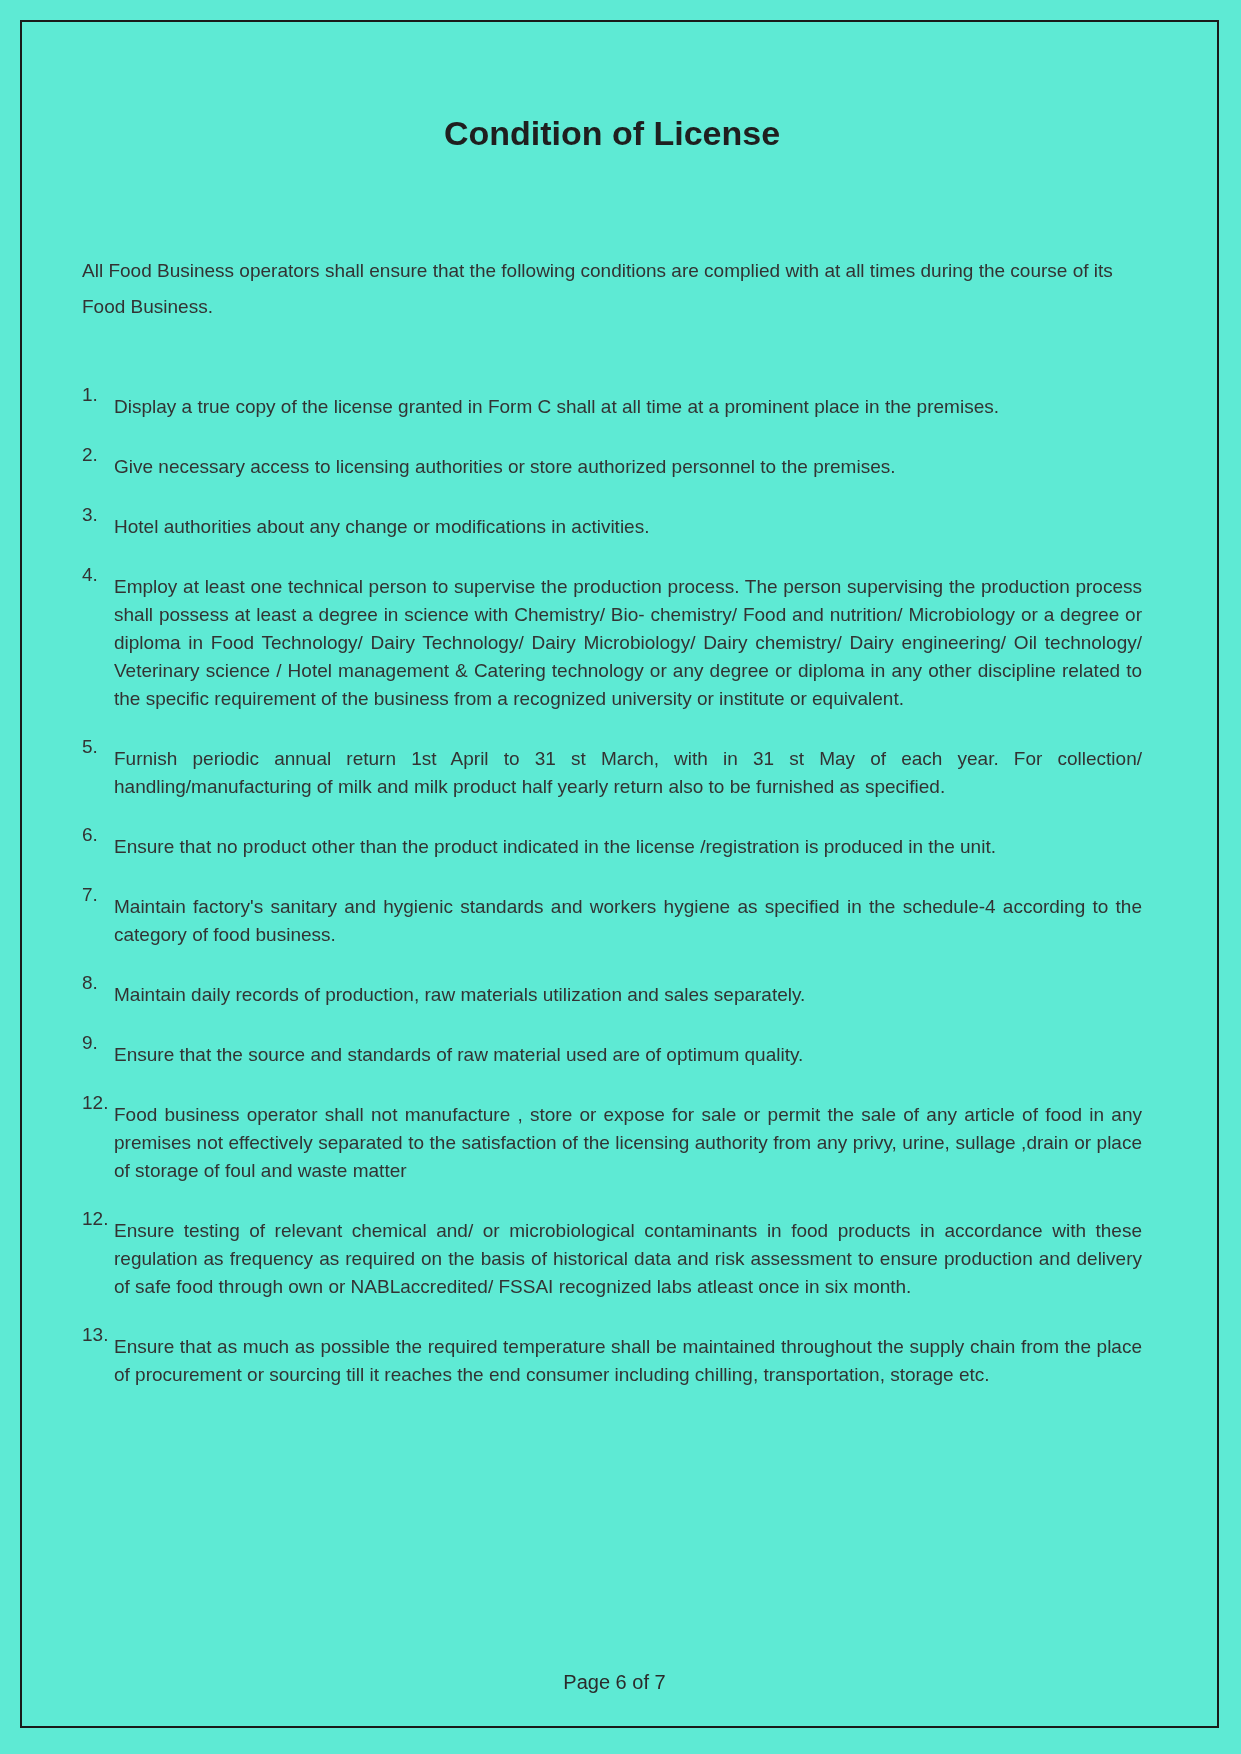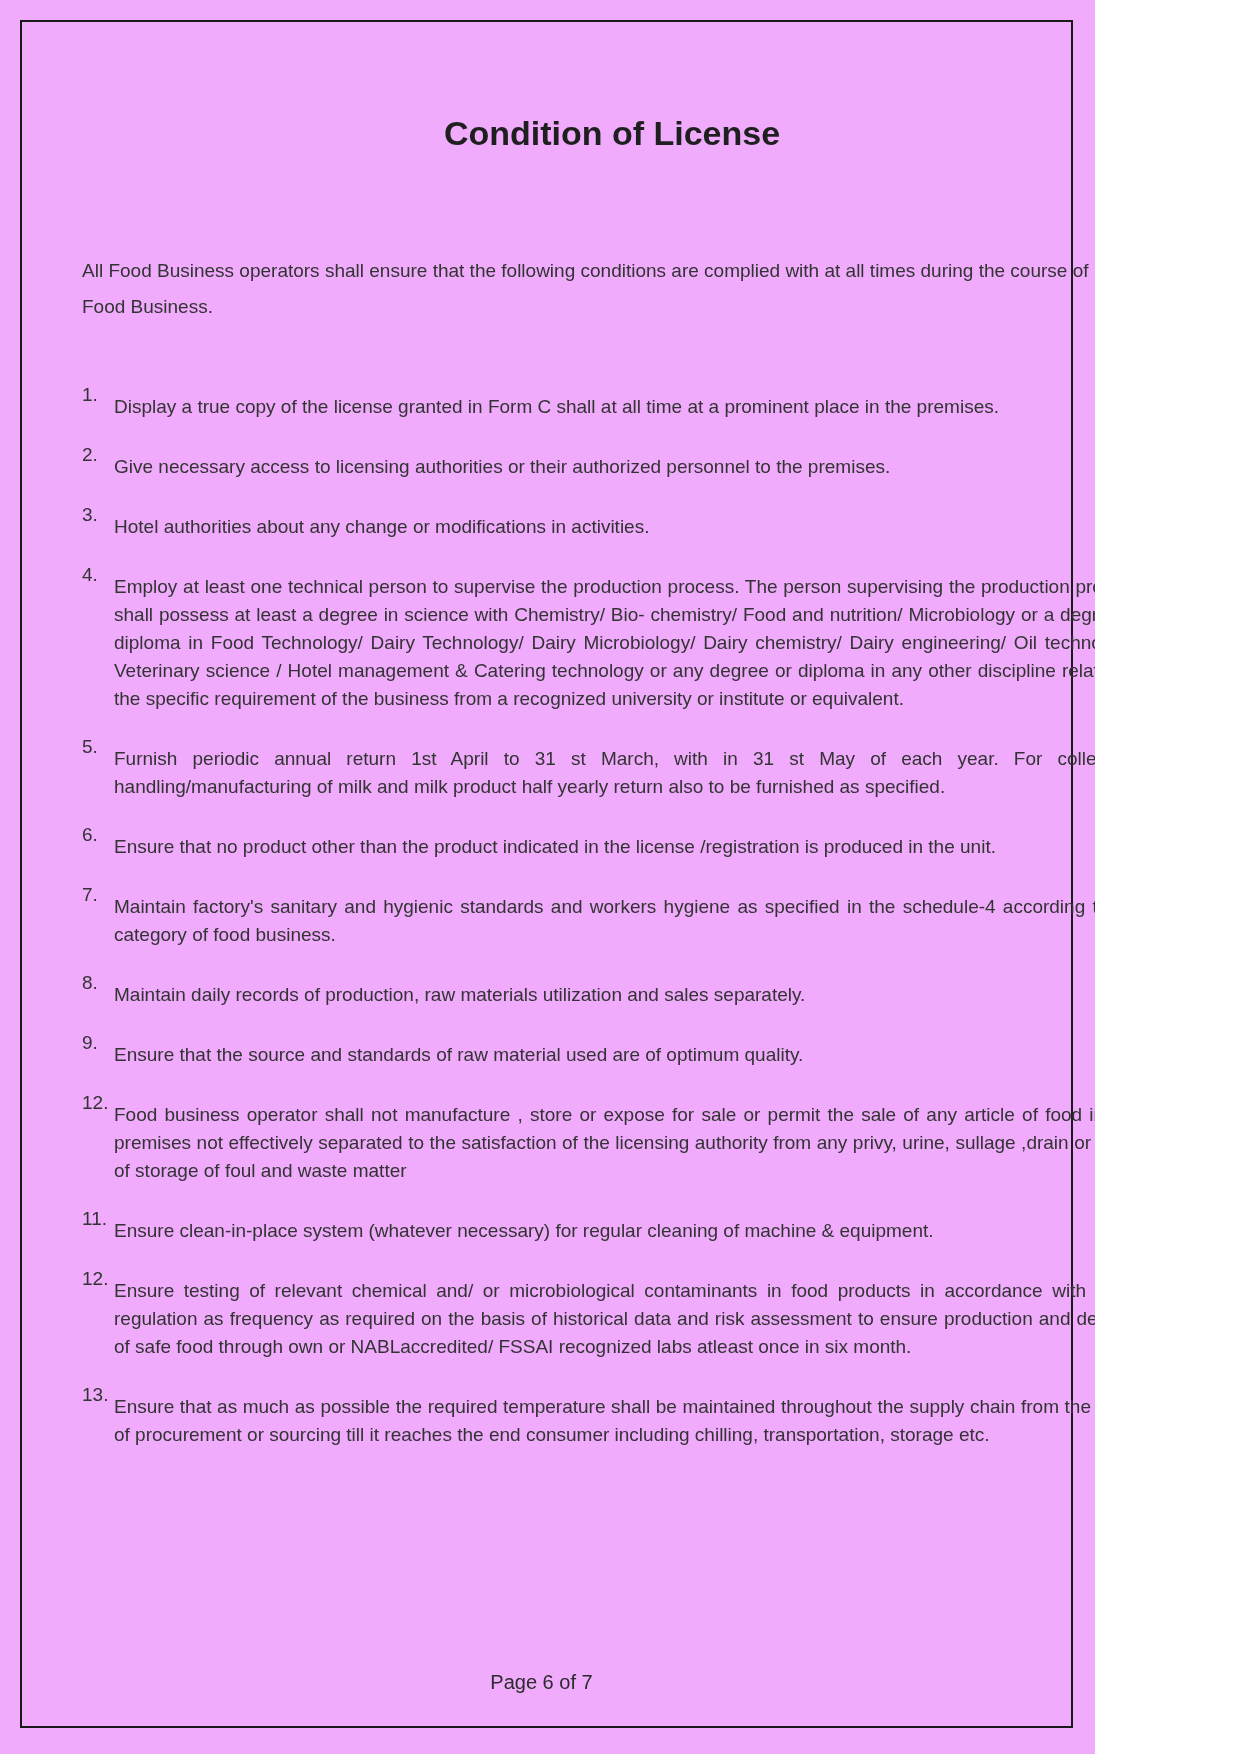--- a/index.html
+++ b/index.html
@@ -1,21 +1,21 @@
 <!DOCTYPE html>
 <html><head>
 <meta charset="utf-8">
 <style>
   * { box-sizing: border-box; }
   html, body { margin: 0; padding: 0; background: #ffffff; }
   .page {
     position: relative;
-    width: 1095px;
+    width: 1241px;
     height: 1754px;
-    background: #f0abfc;
+    background: #5eead4;
     font-family: "Liberation Sans", sans-serif;
     color: #333333;
     overflow: hidden;
   }
   .frame {
     position: absolute;
     left: 20px;
     top: 20px;
     right: 22px;
     bottom: 26px;
@@ -92,21 +92,21 @@
     <p class="intro">All Food Business operators shall ensure that the following conditions are complied with at all times during the course of its Food Business.</p>
 
 
     <ol class="conditions">
       <li>
         <span class="num">1.</span>
         <span class="txt">Display a true copy of the license granted in Form C shall at all time at a prominent place in the premises.</span>
       </li>
       <li>
         <span class="num">2.</span>
-        <span class="txt">Give necessary access to licensing authorities or their authorized personnel to the premises.</span>
+        <span class="txt">Give necessary access to licensing authorities or store authorized personnel to the premises.</span>
       </li>
       <li>
         <span class="num">3.</span>
         <span class="txt">Hotel authorities about any change or modifications in activities.</span>
       </li>
       <li>
         <span class="num">4.</span>
         <span class="txt">Employ at least one technical person to supervise the production process. The person supervising the production process shall possess at least a degree in science with Chemistry/ Bio- chemistry/ Food and nutrition/ Microbiology or a degree or diploma in Food Technology/ Dairy Technology/ Dairy Microbiology/ Dairy chemistry/ Dairy engineering/ Oil technology/ Veterinary science / Hotel management &amp; Catering technology or any degree or diploma in any other discipline related to the specific requirement of the business from a recognized university or institute or equivalent.</span>
       </li>
       <li>
@@ -127,24 +127,20 @@
       </li>
       <li>
         <span class="num">9.</span>
         <span class="txt">Ensure that the source and standards of raw material used are of optimum quality.</span>
       </li>
       <li>
         <span class="num">12.</span>
         <span class="txt">Food business operator shall not manufacture , store or expose for sale or permit the sale of any article of food in any premises not effectively separated to the satisfaction of the licensing authority from any privy, urine, sullage ,drain or place of storage of foul and waste matter</span>
       </li>
       <li>
-        <span class="num">11.</span>
-        <span class="txt">Ensure clean-in-place system (whatever necessary) for regular cleaning of machine &amp; equipment.</span>
-      </li>
-      <li>
         <span class="num">12.</span>
         <span class="txt">Ensure testing of relevant chemical and/ or microbiological contaminants in food products in accordance with these regulation as frequency as required on the basis of historical data and risk assessment to ensure production and delivery of safe food through own or NABLaccredited/ FSSAI recognized labs atleast once in six month.</span>
       </li>
       <li>
         <span class="num">13.</span>
         <span class="txt">Ensure that as much as possible the required temperature shall be maintained throughout the supply chain from the place of procurement or sourcing till it reaches the end consumer including chilling, transportation, storage etc.</span>
       </li>
     </ol>
   </div>
 

